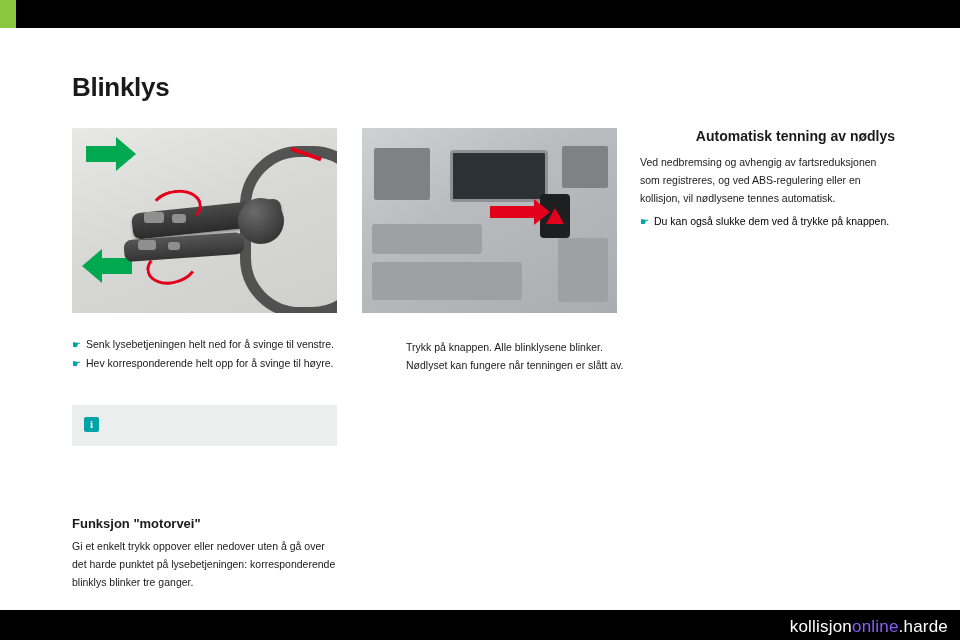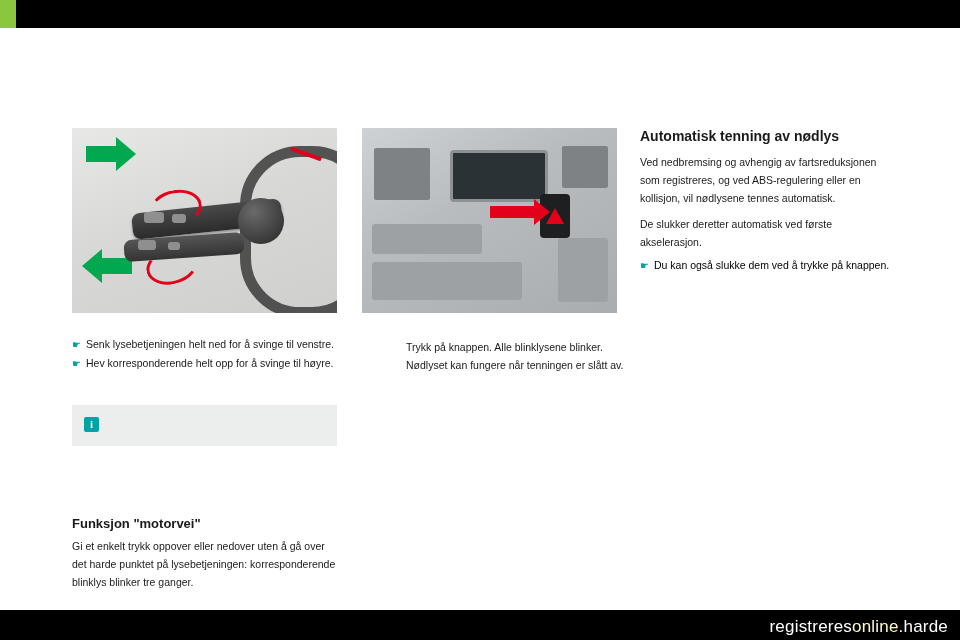--- a/index.html
+++ b/index.html
@@ -244,42 +244,46 @@
     font-weight: bold;
     color: #1a1a1a;
     margin: 0 0 6px 0;
   }
   h2.sub-right {
     font-size: 14px;
     font-weight: bold;
     color: #1a1a1a;
     margin: 0 0 8px 0;
     line-height: 17px;
+    text-align: right;
   }
   .watermark {
     position: absolute;
     right: 12px;
     bottom: 3px;
     color: #ffffff;
     font-size: 17px;
     letter-spacing: .2px;
     font-family: "Liberation Sans", sans-serif;
   }
-  .watermark .dim { color: #fef9c3; }
+  .watermark .dim { color: #8b5cf6; }
 </style>
 </head>
 <body>
 
 <div class="page">
 
   <div class="black-band-top"></div>
   <div class="green-bar-left"></div>
 
   <div class="content">
 
+    <div class="col col-left title-row" style="top:44px;">
+      <h1 class="title">Blinklys</h1>
+    </div>
 
     <div class="figure fig-left" style="top:100px;">
 
       <div style="position:absolute;left:14px;top:18px;width:30px;height:16px;background:#00a94f;"></div>
       <div style="position:absolute;left:44px;top:9px;width:0;height:0;border-top:17px solid transparent;border-bottom:17px solid transparent;border-left:20px solid #00a94f;"></div>
 
       <div style="position:absolute;left:30px;top:130px;width:30px;height:16px;background:#00a94f;"></div>
       <div style="position:absolute;left:10px;top:121px;width:0;height:0;border-top:17px solid transparent;border-bottom:17px solid transparent;border-right:20px solid #00a94f;"></div>
 
       <div class="wheel-arc"></div>
@@ -331,26 +335,25 @@
     </div>
 
     <div class="col col-mid" style="top:310px;margin-left:44px;">
       <p class="para" style="white-space:pre-line;">Trykk på knappen. Alle blinklysene blinker.
 Nødlyset kan fungere når tenningen er slått av.</p>
     </div>
 
     <div class="col col-right" style="top:100px;">
       <h2 class="sub-right">Automatisk tenning av nødlys</h2>
       <p class="para">Ved nedbremsing og avhengig av fartsreduksjonen som registreres, og ved ABS-regulering eller en kollisjon, vil nødlysene tennes automatisk.</p>
-      <p class="para">De slukker deretter automatisk ved første akselerasjon.</p>
       <div class="bullet" style="font-size:10.5px;line-height:13px;">
         <span class="marker">☛</span>
         <span>Du kan også slukke dem ved å trykke på knappen.</span>
       </div>
     </div>
 
   </div>
 
   <div class="black-band-bottom">
-    <div class="watermark"><span>registreres</span><span class="dim">online</span><span>.harde</span></div>
+    <div class="watermark"><span>kollisjon</span><span class="dim">online</span><span>.harde</span></div>
   </div>
 
 </div>
 
 </body></html>

